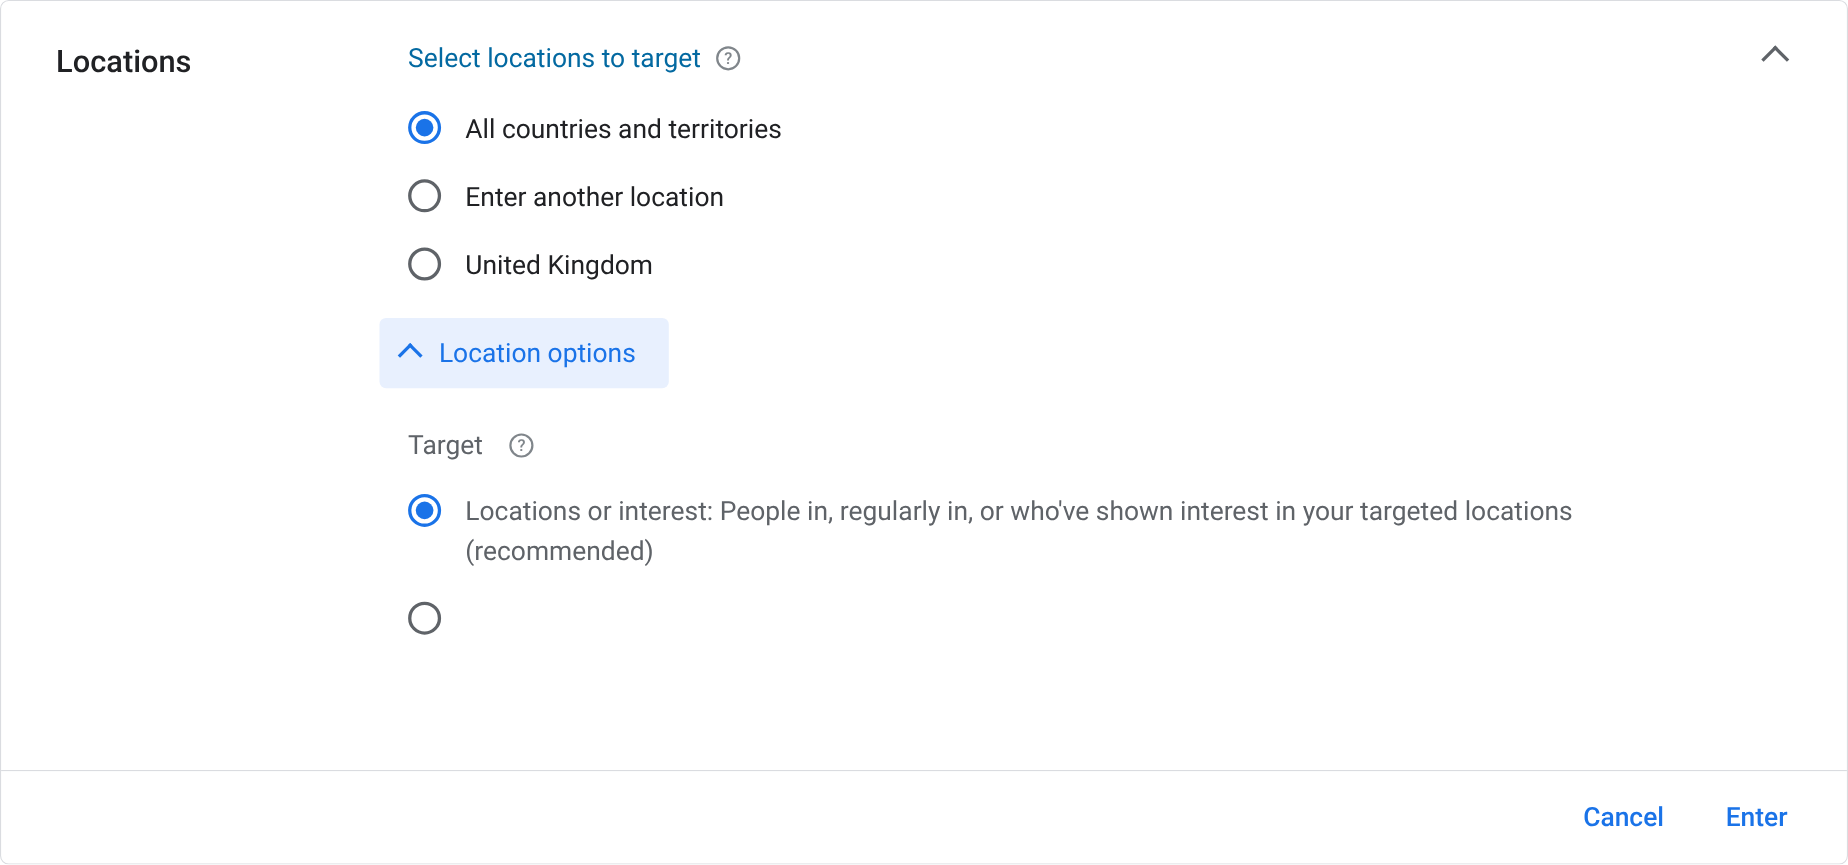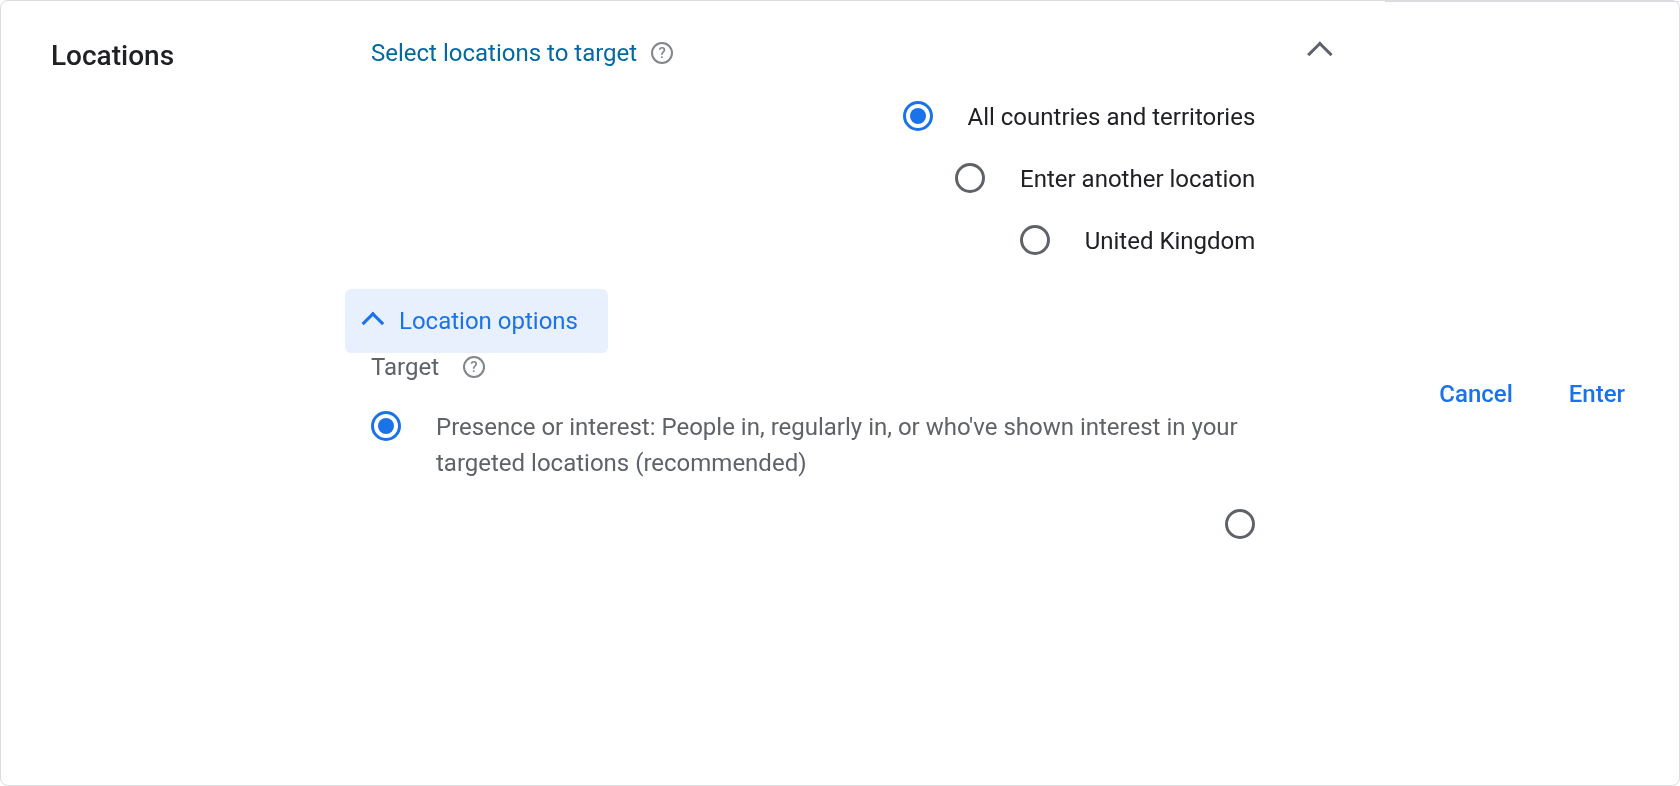--- a/index.html
+++ b/index.html
@@ -14,21 +14,21 @@
       width: 1680px;
       height: 786px;
     }
     .card {
       background: #fff;
       border: 1px solid #dadce0;
       border-radius: 8px;
       width: 100%;
       height: 100%;
       display: flex;
-      flex-direction: row;
+      flex-direction: column;
     }
     .card-body {
       flex: 1;
       display: flex;
       padding: 38px 50px 30px 50px;
       position: relative;
     }
     .section-title {
       font-size: 28px;
       font-weight: 500;
@@ -59,24 +59,23 @@
       align-items: center;
       justify-content: center;
       font-size: 15px;
       font-weight: 500;
       color: #80868b;
       cursor: pointer;
     }
     .radio-row {
       display: flex;
       align-items: flex-start;
-      gap: 35px;
+      gap: 22px;
       margin-bottom: 26px;
       cursor: pointer;
-      justify-content: flex-end;
     }
     .radio {
       width: 30px;
       height: 30px;
       border: 3px solid #5f6368;
       border-radius: 50%;
       flex-shrink: 0;
       display: flex;
       align-items: center;
       justify-content: center;
@@ -102,20 +101,21 @@
     }
     .location-options-toggle {
       background: #e8f0fe;
       border-radius: 6px;
       display: inline-flex;
       align-items: center;
       gap: 16px;
       padding: 18px 30px 18px 22px;
       cursor: pointer;
       margin-top: 4px;
+      margin-bottom: 38px;
       margin-left: -26px;
     }
     .location-options-toggle .label {
       font-size: 24px;
       color: #1a73e8;
       font-weight: 400;
     }
     .chevron-up {
       display: inline-block;
       width: 16px;
@@ -199,21 +199,21 @@
         <span class="label">Location options</span>
       </div>
 
       <div class="target-header">
         <span class="target-label">Target</span>
         <span class="help-icon">?</span>
       </div>
 
       <div class="radio-row">
         <span class="radio selected"></span>
-        <span class="radio-label muted">Presence or interest: People in, regularly in, or who've shown interest in your targeted locations (recommended)</span>
+        <span class="radio-label muted">Locations or interest: People in, regularly in, or who've shown interest in your targeted locations (recommended)</span>
       </div>
 
       <div class="radio-row">
         <span class="radio"></span>
       </div>
 
     </div>
 
     <div class="collapse-top">
       <span class="chevron-up dark"></span>

